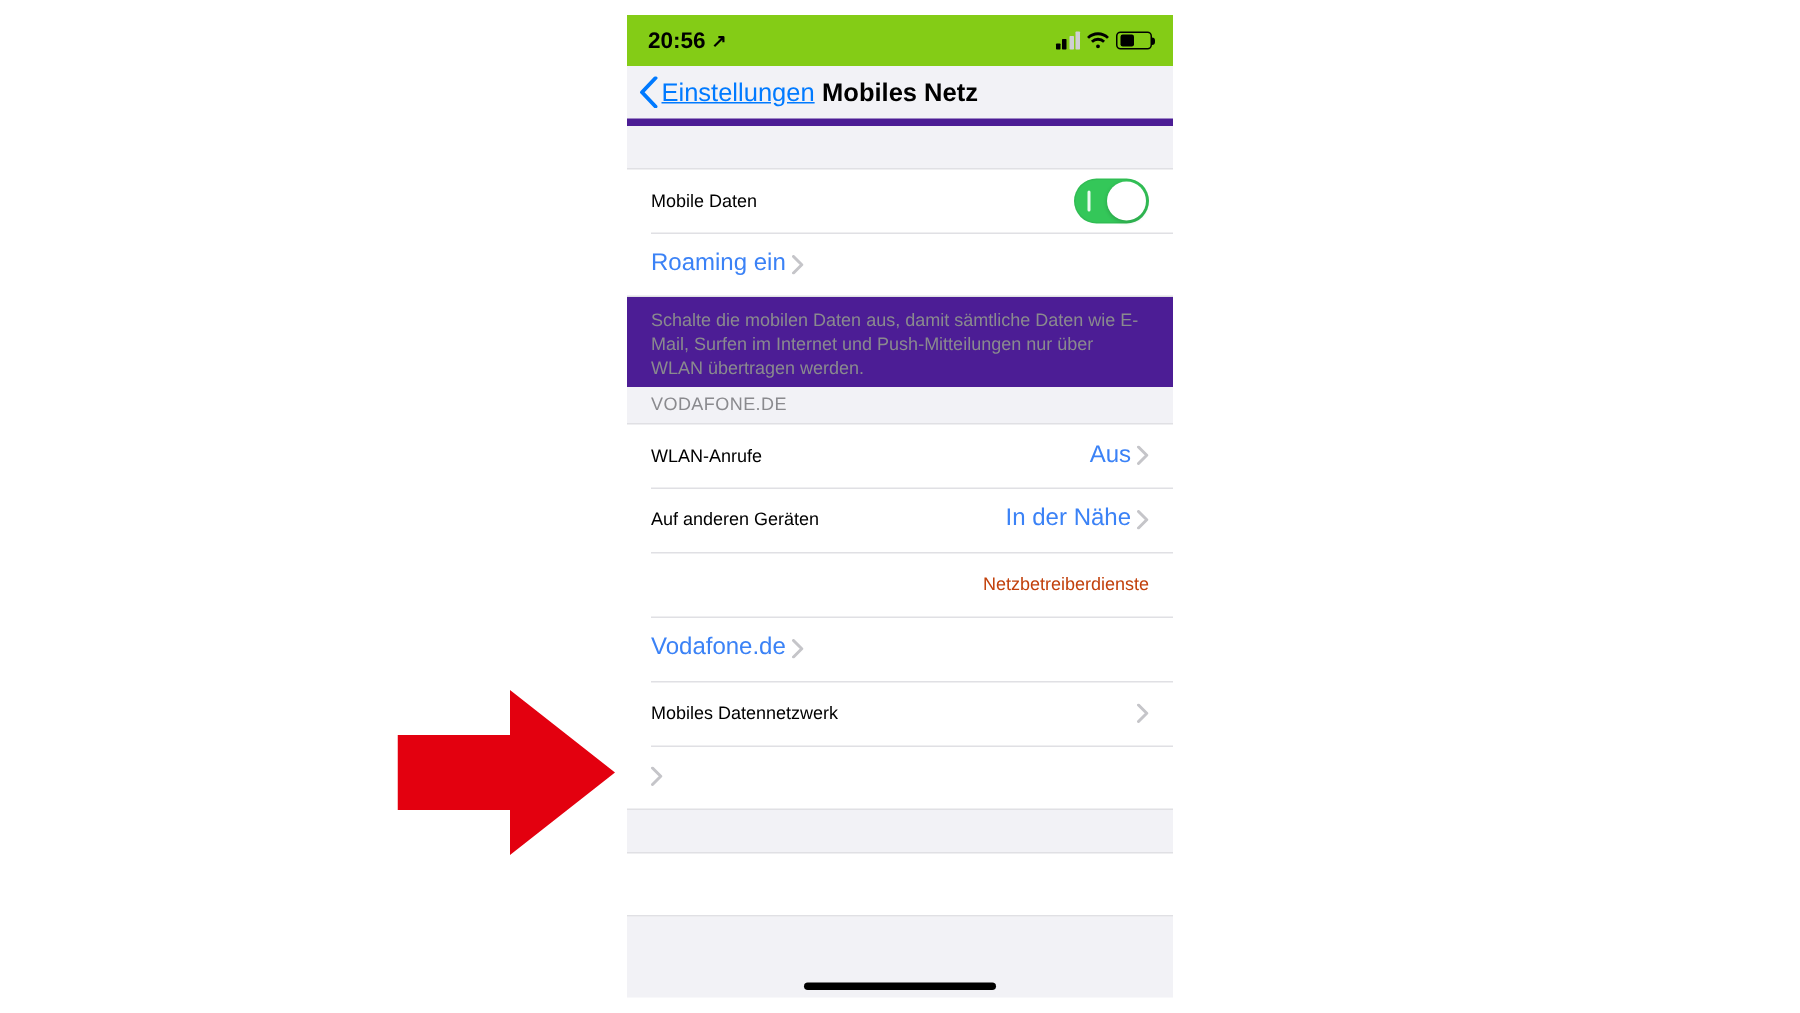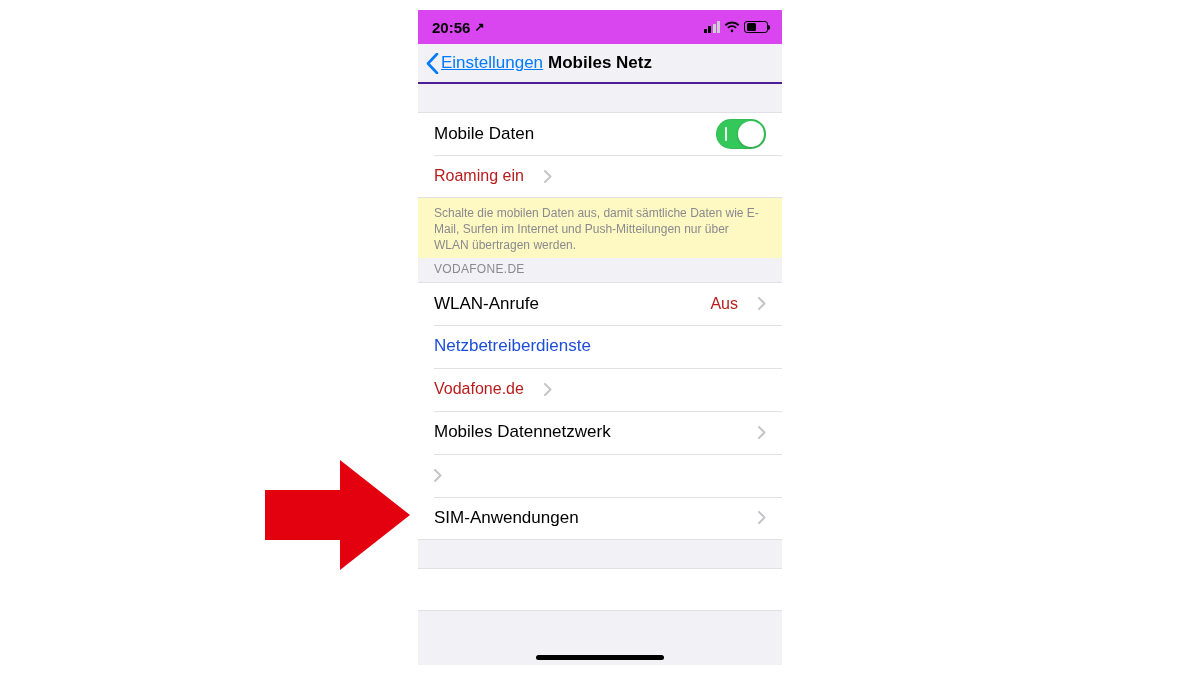--- a/index.html
+++ b/index.html
@@ -15,37 +15,37 @@
     position: absolute;
     left: 418px;
     top: 10px;
     width: 364px;
     height: 655px;
     background: #f2f2f6;
     overflow: hidden;
   }
   .status-bar {
     height: 34px;
-    background: #d946ef;
+    background: #84cc16;
     display: flex;
     align-items: center;
     justify-content: space-between;
     padding: 0 14px;
     font-size: 15px;
     font-weight: 600;
   }
   .status-left { display: flex; align-items: center; gap: 4px; }
   .status-right { display: flex; align-items: center; gap: 4px; }
   .nav-bar {
     height: 40px;
     background: #f2f2f6;
     display: flex;
     align-items: center;
     padding: 0 8px;
-    border-bottom: 2px solid #4c1d95;
+    border-bottom: 5px solid #4c1d95;
     position: relative;
   }
   .back-chevron {
     color: #007aff;
     margin-right: 0px;
     display: flex;
     align-items: center;
   }
   .back-link {
     color: #007aff;
@@ -75,29 +75,29 @@
     left: 16px;
     right: 0;
     top: 0;
     height: 1px;
     background: #e0e0e4;
   }
   .cell-group .cell:first-child { border-top: 1px solid #e0e0e4; }
   .cell-group .cell:last-child { border-bottom: 1px solid #e0e0e4; }
   .cell-label {
     flex: 1;
-    font-size: 17px;
+    font-size: 12px;
     color: #000;
   }
   .cell-link .cell-label,
-  .cell-link { color: #1d4ed8; }
+  .cell-link { color: #c2410c; text-align: right; }
   .cell-value {
     font-size: 16px;
-    color: #b91c1c;
-    margin-right: 20px;
+    color: #3b82f6;
+    margin-right: 4px;
   }
   .chevron {
     color: #c5c5c9;
     display: flex;
     align-items: center;
   }
   .toggle {
     width: 50px;
     height: 30px;
     border-radius: 15px;
@@ -123,21 +123,21 @@
     height: 14px;
     background: #fff;
     border-radius: 1px;
     opacity: 0.9;
   }
   .footer-text {
     font-size: 12px;
     color: #8a8a8e;
     padding: 7px 16px 4px 16px;
     line-height: 1.35;
-    background: #fef9c3;
+    background: #4c1d95;
   }
   .group-header {
     font-size: 12px;
     color: #8a8a8e;
     padding: 4px 16px 6px 16px;
     text-transform: uppercase;
     background: #f2f2f6;
     letter-spacing: 0.3px;
   }
   .home-indicator {
@@ -264,48 +264,49 @@
   <div class="cell-group">
     <div class="cell">
       <span class="cell-label">WLAN-Anrufe</span>
       <span class="cell-value">Aus</span>
       <span class="chevron">
         <svg width="8" height="13" viewBox="0 0 8 13">
             <path d="M1 1l5.5 5.5L1 12" stroke="#c5c5c9" stroke-width="2" fill="none" stroke-linecap="round" stroke-linejoin="round"></path>
           </svg>
       </span>
     </div>
+    <div class="cell">
+      <span class="cell-label">Auf anderen Geräten</span>
+      <span class="cell-value">In der Nähe</span>
+      <span class="chevron">
+        <svg width="8" height="13" viewBox="0 0 8 13">
+            <path d="M1 1l5.5 5.5L1 12" stroke="#c5c5c9" stroke-width="2" fill="none" stroke-linecap="round" stroke-linejoin="round"></path>
+          </svg>
+      </span>
+    </div>
     <div class="cell cell-link">
       <span class="cell-label">Netzbetreiberdienste</span>
     </div>
     <div class="cell">
       <span class="cell-value">Vodafone.de</span>
       <span class="chevron">
         <svg width="8" height="13" viewBox="0 0 8 13">
             <path d="M1 1l5.5 5.5L1 12" stroke="#c5c5c9" stroke-width="2" fill="none" stroke-linecap="round" stroke-linejoin="round"></path>
           </svg>
       </span>
     </div>
     <div class="cell">
       <span class="cell-label">Mobiles Datennetzwerk</span>
       <span class="chevron">
         <svg width="8" height="13" viewBox="0 0 8 13">
             <path d="M1 1l5.5 5.5L1 12" stroke="#c5c5c9" stroke-width="2" fill="none" stroke-linecap="round" stroke-linejoin="round"></path>
           </svg>
       </span>
     </div>
     <div class="cell">
-      <span class="chevron">
-        <svg width="8" height="13" viewBox="0 0 8 13">
-            <path d="M1 1l5.5 5.5L1 12" stroke="#c5c5c9" stroke-width="2" fill="none" stroke-linecap="round" stroke-linejoin="round"></path>
-          </svg>
-      </span>
-    </div>
-    <div class="cell">
-      <span class="cell-label">SIM-Anwendungen</span>
       <span class="chevron">
         <svg width="8" height="13" viewBox="0 0 8 13">
             <path d="M1 1l5.5 5.5L1 12" stroke="#c5c5c9" stroke-width="2" fill="none" stroke-linecap="round" stroke-linejoin="round"></path>
           </svg>
       </span>
     </div>
   </div>
 
   <div class="spacer"></div>
 

